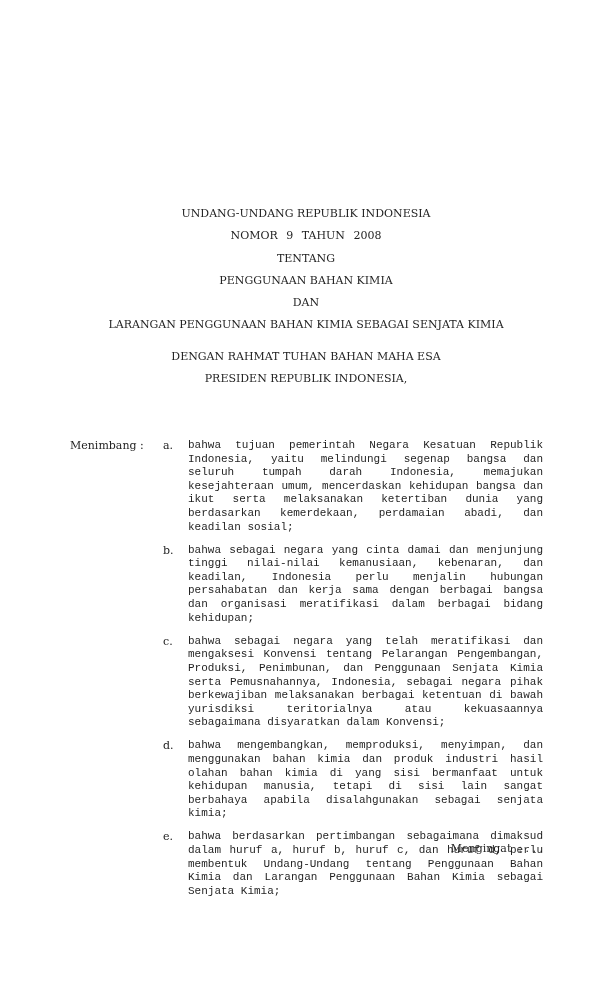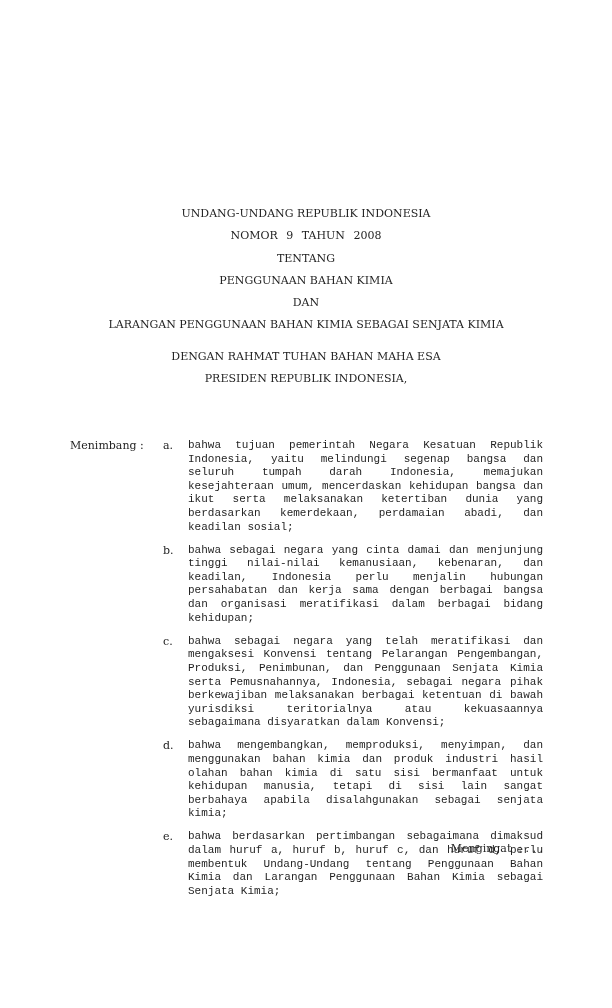--- a/index.html
+++ b/index.html
@@ -113,21 +113,21 @@
         <div class="item-text">bahwa sebagai negara yang cinta damai dan menjunjung tinggi nilai-nilai kemanusiaan, kebenaran, dan keadilan, Indonesia perlu menjalin hubungan persahabatan dan kerja sama dengan berbagai bangsa dan organisasi meratifikasi dalam berbagai bidang kehidupan;</div>
       </div>
 
       <div class="consider-item">
         <div class="item-letter">c.</div>
         <div class="item-text">bahwa sebagai negara yang telah meratifikasi dan mengaksesi Konvensi tentang Pelarangan Pengembangan, Produksi, Penimbunan, dan Penggunaan Senjata Kimia serta Pemusnahannya, Indonesia, sebagai negara pihak berkewajiban melaksanakan berbagai ketentuan di bawah yurisdiksi teritorialnya atau kekuasaannya sebagaimana disyaratkan dalam Konvensi;</div>
       </div>
 
       <div class="consider-item">
         <div class="item-letter">d.</div>
-        <div class="item-text">bahwa mengembangkan, memproduksi, menyimpan, dan menggunakan bahan kimia dan produk industri hasil olahan bahan kimia di satu sisi bermanfaat untuk kehidupan manusia, tetapi di sisi lain sangat berbahaya apabila disalahgunakan sebagai senjata kimia;</div>
+        <div class="item-text">bahwa mengembangkan, memproduksi, menyimpan, dan menggunakan bahan kimia dan produk industri hasil olahan bahan kimia di yang sisi bermanfaat untuk kehidupan manusia, tetapi di sisi lain sangat berbahaya apabila disalahgunakan sebagai senjata kimia;</div>
       </div>
 
       <div class="consider-item">
         <div class="item-letter">e.</div>
         <div class="item-text">bahwa berdasarkan pertimbangan sebagaimana dimaksud dalam huruf a, huruf b, huruf c, dan huruf d, perlu membentuk Undang-Undang tentang Penggunaan Bahan Kimia dan Larangan Penggunaan Bahan Kimia sebagai Senjata Kimia;</div>
       </div>
 
     </div>
   </div>
 

